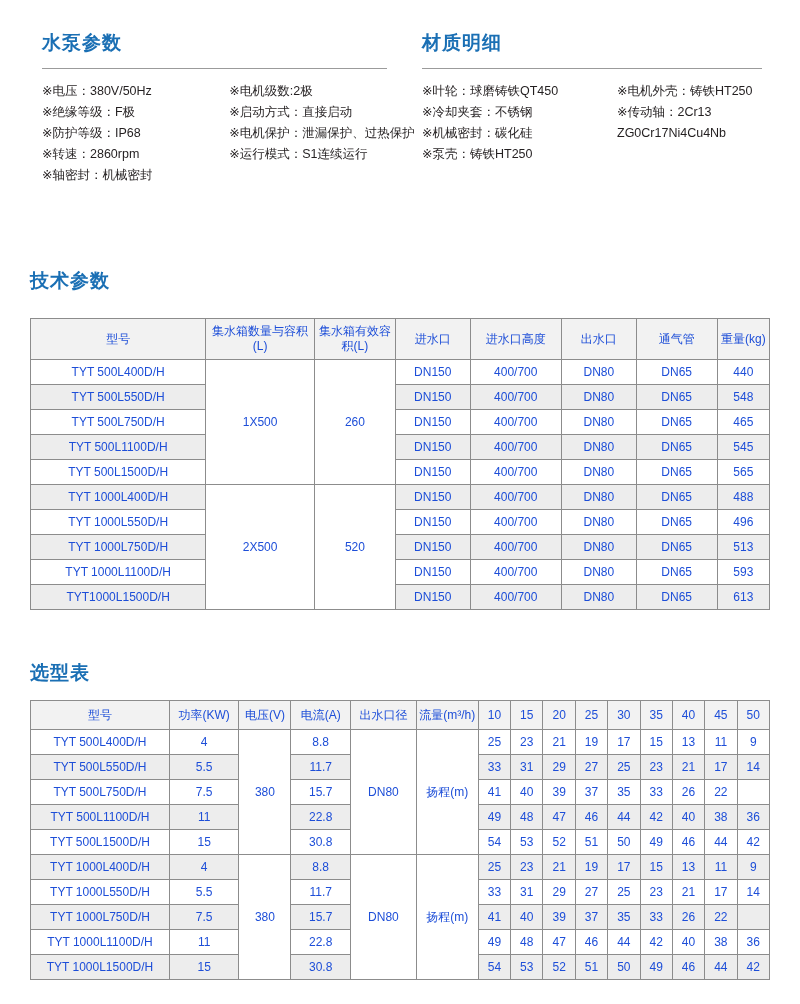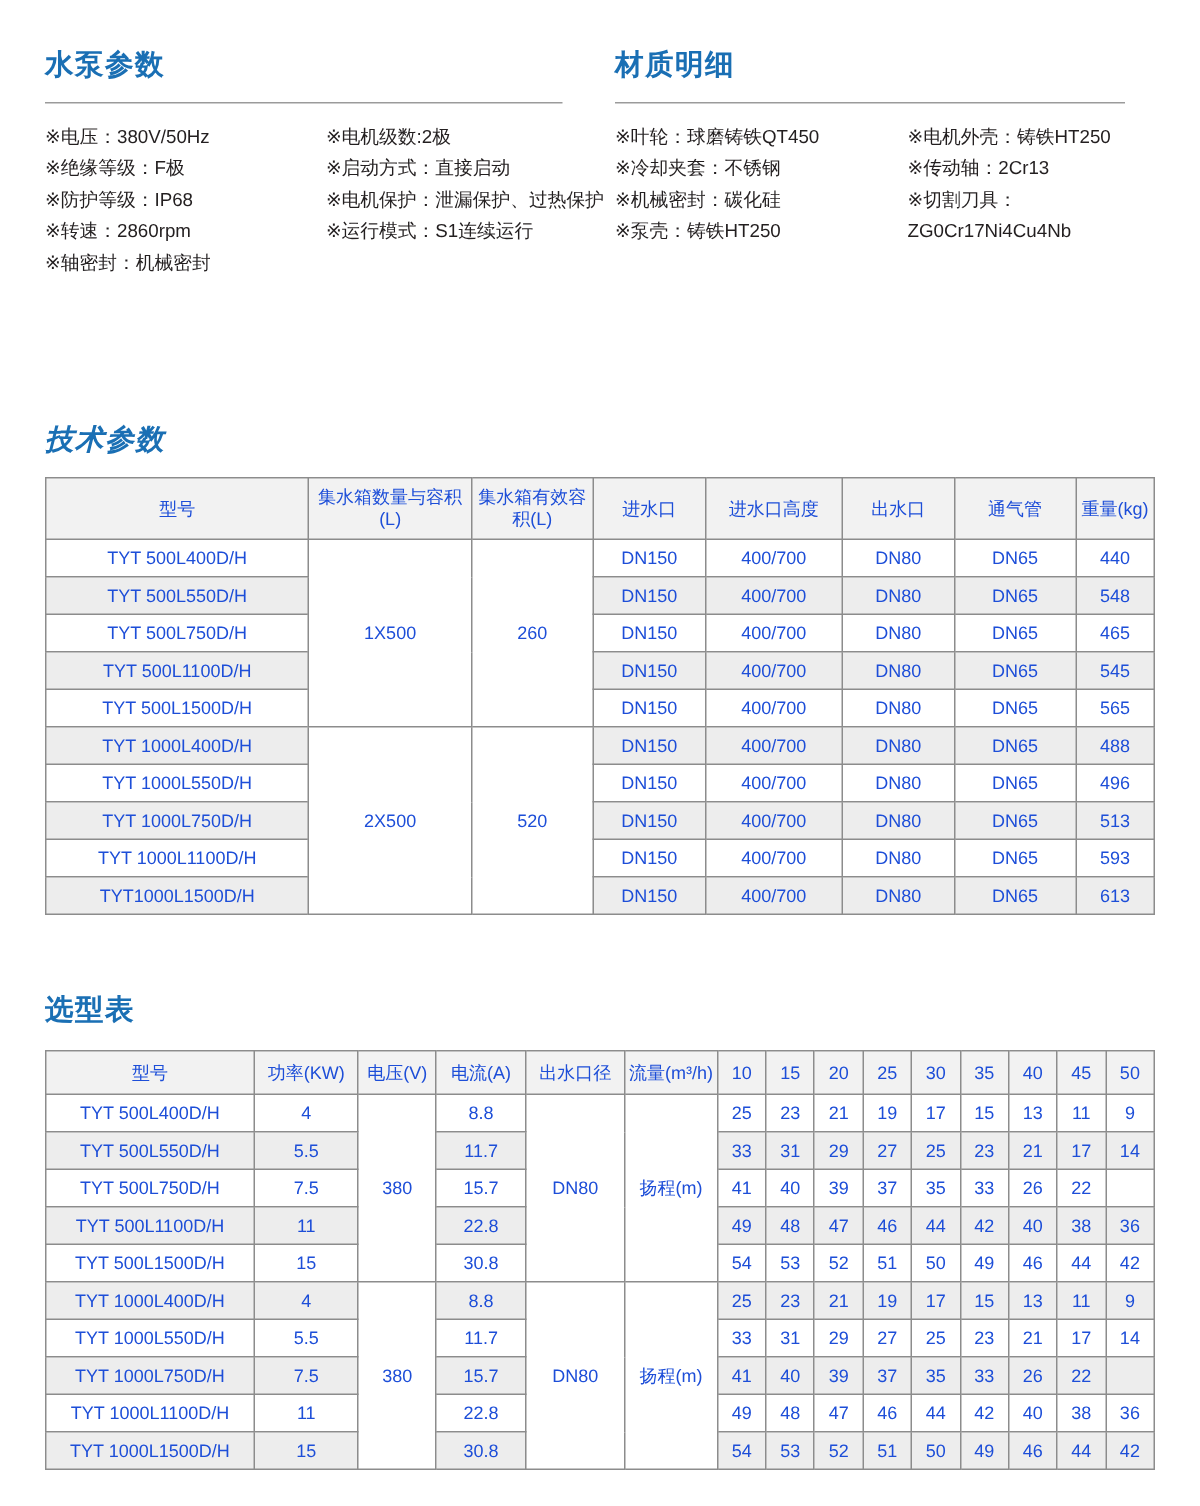--- a/index.html
+++ b/index.html
@@ -17,21 +17,21 @@
     color:#1a6fb4;
     font-size:19px;
     font-weight:bold;
     margin:0;
     letter-spacing:1px;
   }
 
   
   .top{
     position:absolute;
-    top:30px;left:30px;width:740px;
+    top:30px;left:42px;width:740px;
     display:flex;
   }
   .col-left{width:380px;}
   .col-right{width:360px;}
 
   .title-rule{
     border-bottom:1px solid #9b9b9b;
     width:345px;
     margin-top:12px;
     margin-bottom:12px;
@@ -40,21 +40,21 @@
 
   .spec-cols{display:flex;}
   .spec-col{font-size:12.5px;line-height:21px;}
   .spec-col.l1{width:150px;}
   .spec-col.l2{width:195px;margin-left:39px;}
   .spec-col.r1{width:195px;}
   .spec-col.r2{width:160px;}
   .spec-item{white-space:normal;}
 
   
-  .tbl-title-tech{position:absolute;top:280px;left:30px;font-style:italic;}
+  .tbl-title-tech{position:absolute;top:268px;left:30px;}
   .tbl-title-sel{position:absolute;top:660px;left:30px;}
 
   table{
     border-collapse:collapse;
     font-size:12px;
     color:#1d4ed8;
   }
   table td,table th{
     border:1px solid #8c8c8c;
     text-align:center;
@@ -107,21 +107,20 @@
       <div class="spec-cols">
         <div class="spec-col r1">
           <div class="spec-item">※叶轮：球磨铸铁QT450</div>
           <div class="spec-item">※冷却夹套：不锈钢</div>
           <div class="spec-item">※机械密封：碳化硅</div>
           <div class="spec-item">※泵壳：铸铁HT250</div>
         </div>
         <div class="spec-col r2">
           <div class="spec-item">※电机外壳：铸铁HT250</div>
           <div class="spec-item">※传动轴：2Cr13</div>
-          <div class="spec-item">※切割刀具：</div>
           <div class="spec-item">ZG0Cr17Ni4Cu4Nb</div>
         </div>
       </div>
     </div>
   </div>
 
   <h2 class="section-title tbl-title-tech">技术参数</h2>
   <table class="tech" id="tech-table">
       <tbody>
         <tr>

